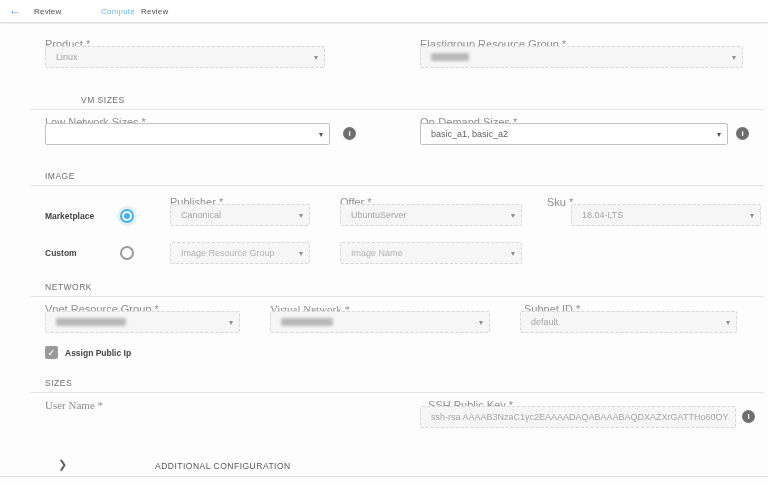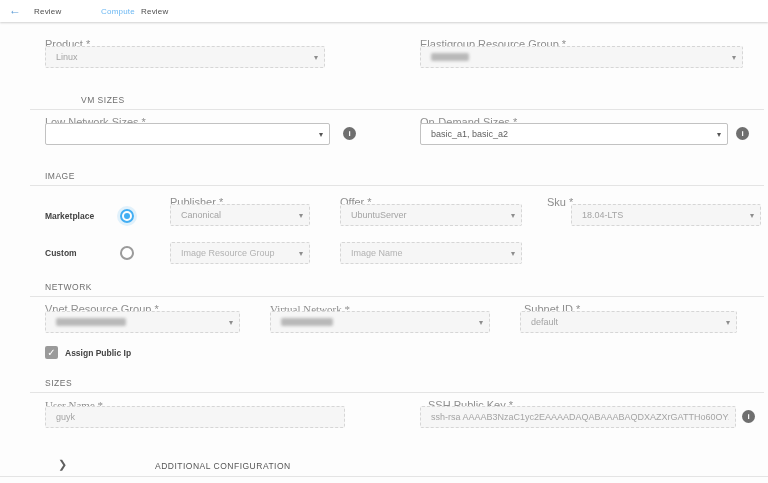--- a/index.html
+++ b/index.html
@@ -145,23 +145,20 @@
     <span class="arrow">▾</span>
   </div>
 
   <span class="cbx" style="left:45px; top:346px;">✓</span>
   <span class="strong-lbl" style="left:65px; top:348px;">Assign Public Ip</span>
 
   <span class="sect" style="left:45px; top:378px;">SIZES</span>
   <div class="hr" style="top:392px;"></div>
 
   <span class="lbl" style="left:45px; top:399px;font-family:Liberation Serif, serif;">User Name *</span>
-  <div class="fld" style="left:45px; top:406px; width:300px; padding-right:10px;">
-    <span class="val">guyk</span>
-  </div>
 
   <span class="lbl" style="left:428px; top:399px;">SSH Public Key *</span>
   <div class="fld" style="left:420px; top:406px; width:316px; padding-right:6px;">
     <span class="val">ssh-rsa AAAAB3NzaC1yc2EAAAADAQABAAABAQDXAZXrGATTHo60OYZT1c03jkf+knH8Kh6KDFCwk</span>
   </div>
   <span class="info" style="left:742px; top:410px;">i</span>
 
   <span class="chev" style="left:58px; top:458px;">❯</span>
   <span class="addcfg" style="left:155px; top:461px;">ADDITIONAL CONFIGURATION</span>
   <div class="hr" style="top:476px; left:0; right:0;"></div>

